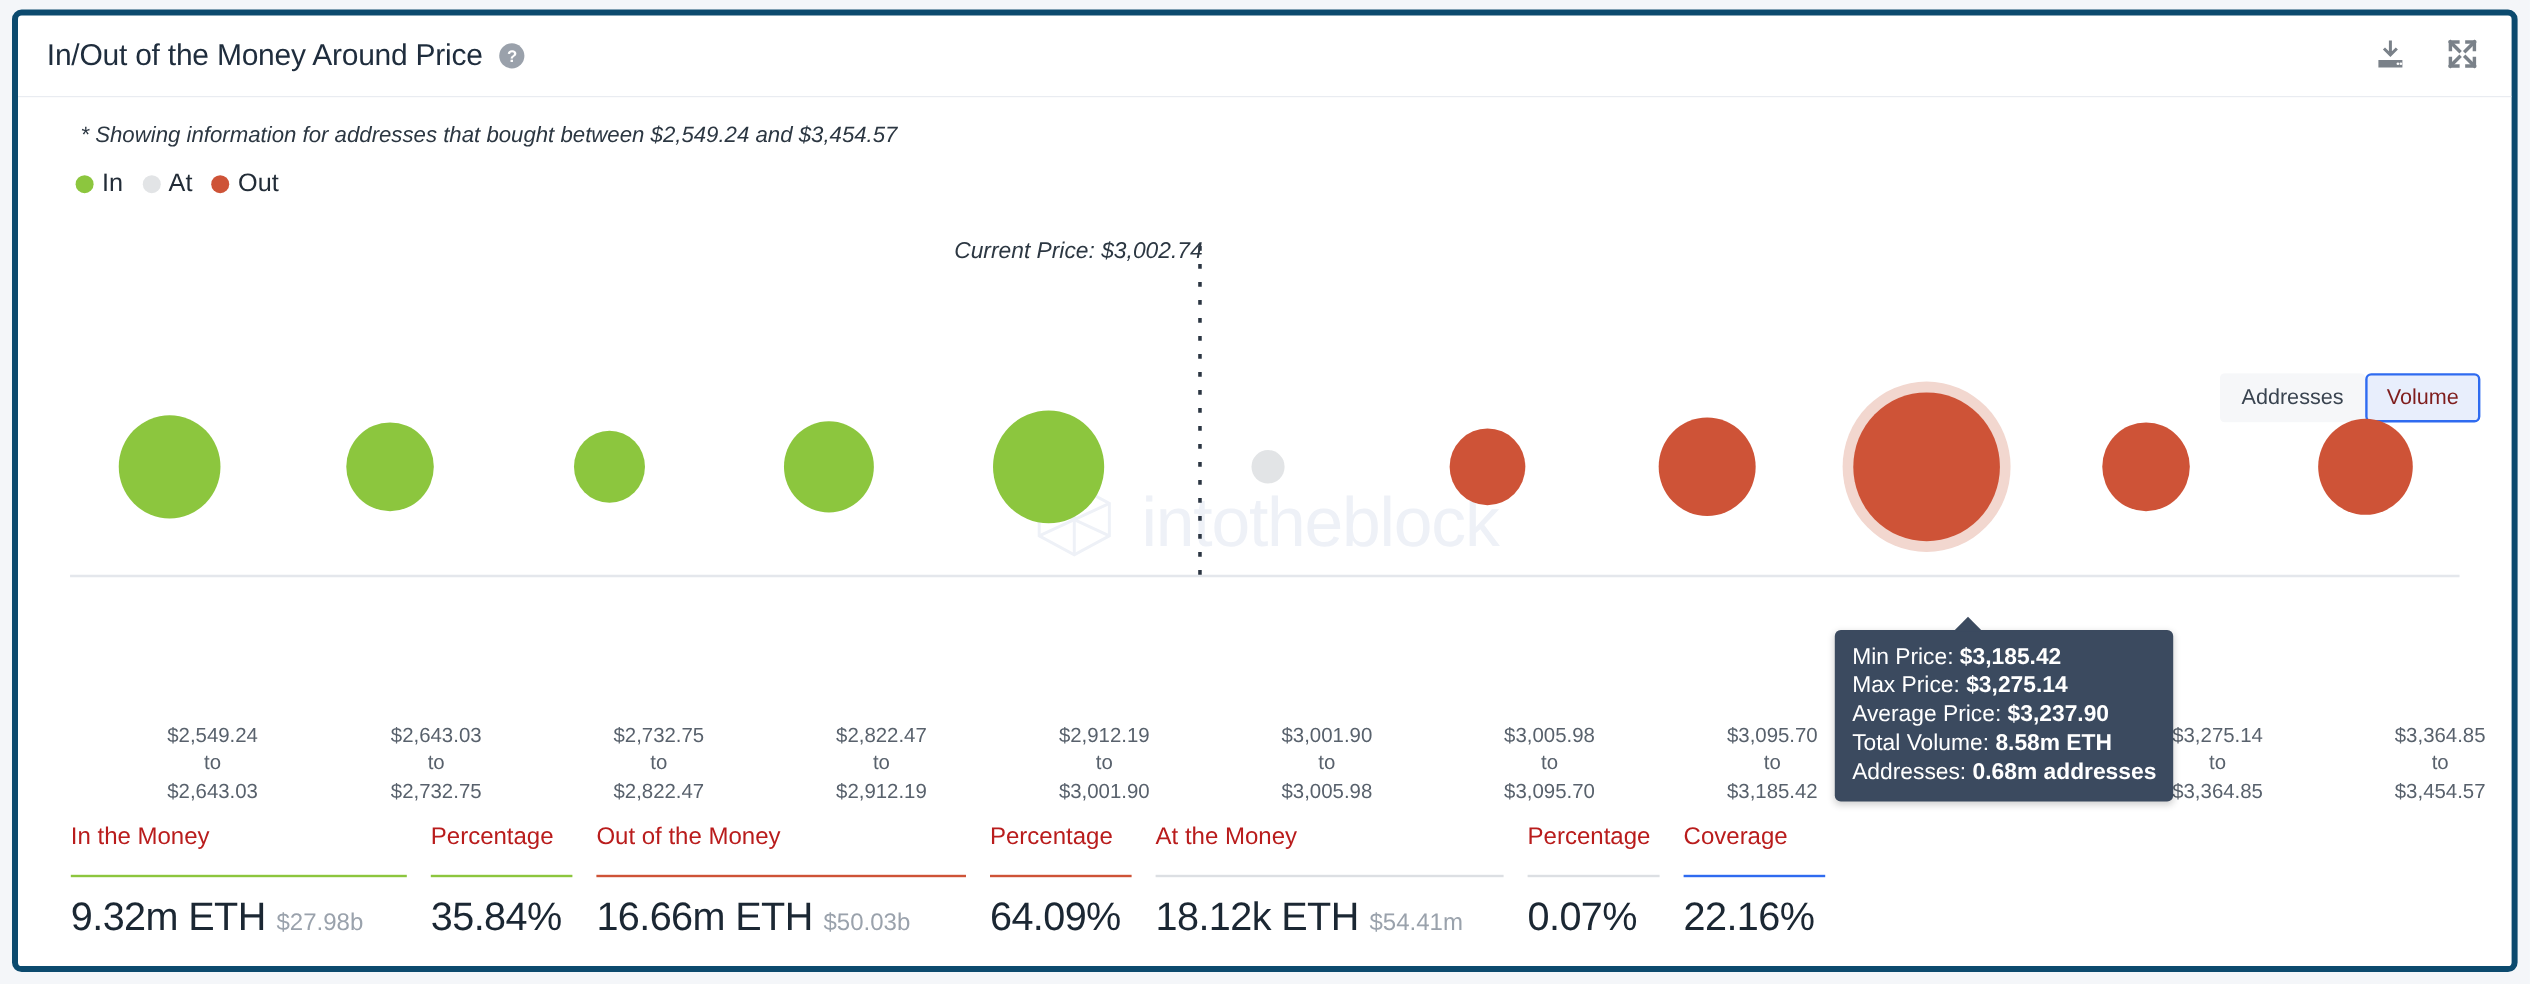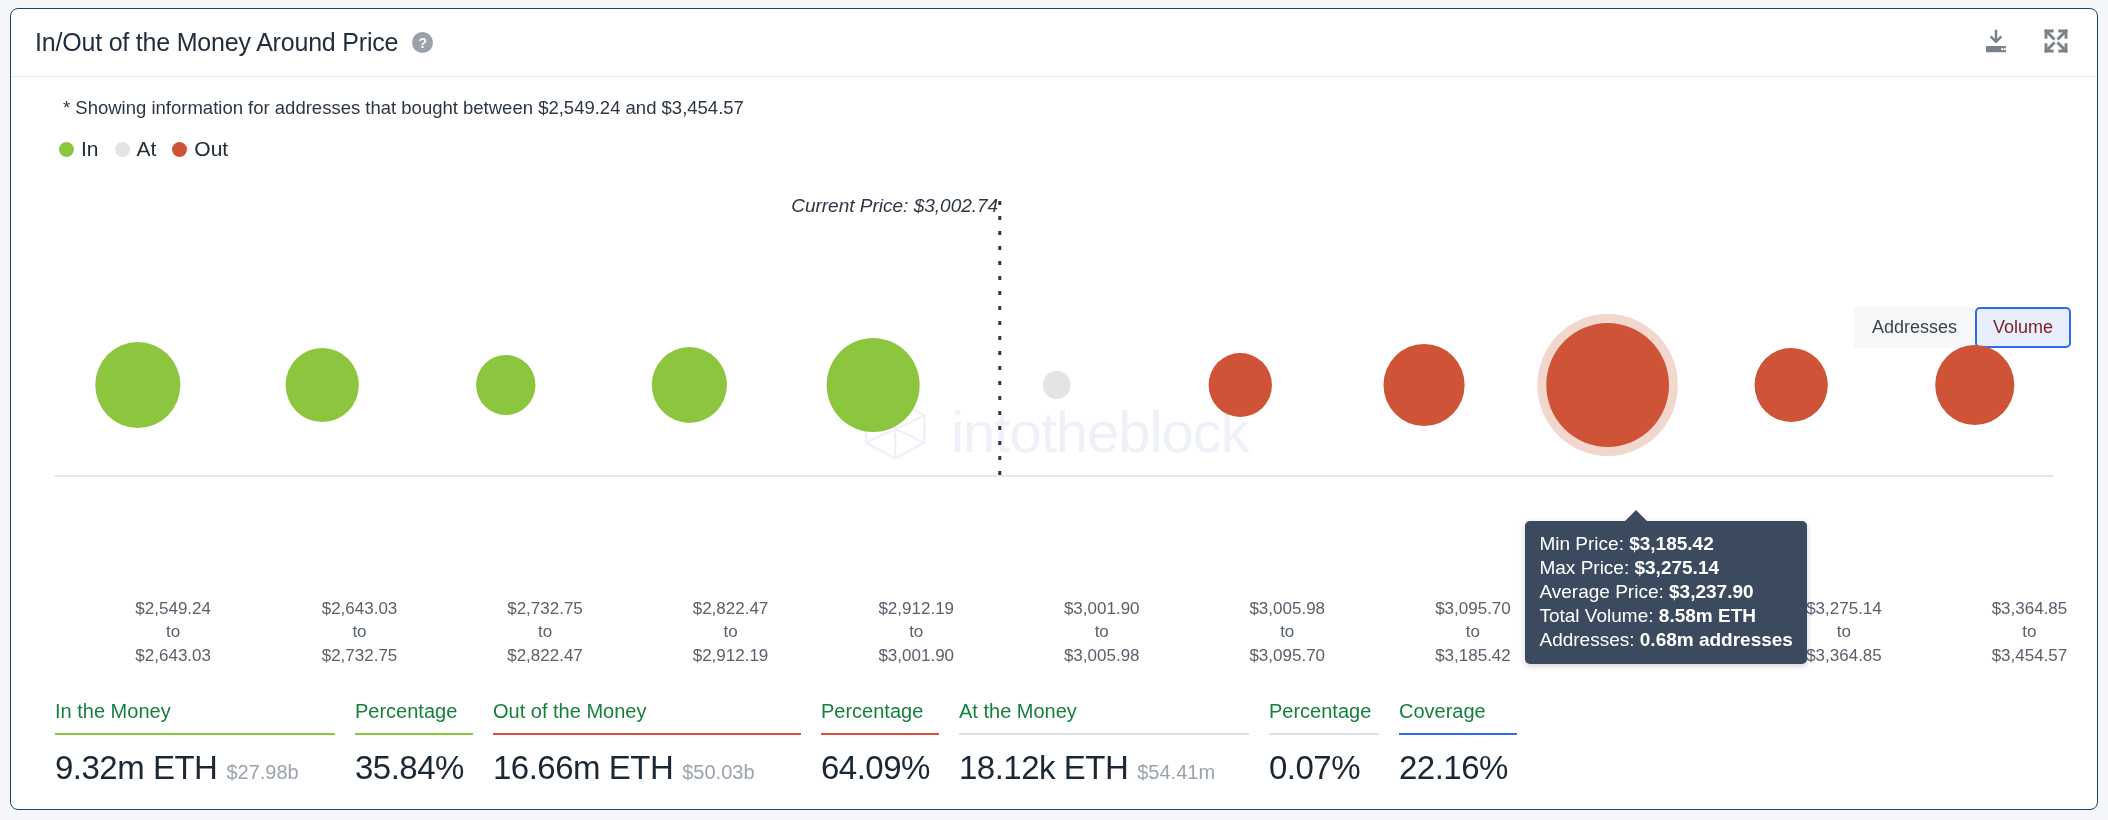--- a/index.html
+++ b/index.html
@@ -16,21 +16,21 @@
     overflow: hidden;
     background: #f4f6f9;
     box-sizing: border-box;
     padding: 8px 10px 10px 10px;
   }
   .card {
     position: relative;
     width: 100%;
     height: 100%;
     background: #ffffff;
-    border: 1px solid #0c4a6e;
+    border: 5px solid #0c4a6e;
     border-radius: 8px;
     box-sizing: border-box;
     overflow: hidden;
   }
 
   
   .card-header {
     height: 68px;
     border-bottom: 1px solid #e9ecf1;
     display: flex;
@@ -86,20 +86,21 @@
   .card-body {
     position: relative;
     padding: 0;
     height: calc(100% - 68px);
   }
   .note {
     position: absolute;
     left: 52px;
     top: 20px;
     font-size: 18.5px;
+    font-style: italic;
     color: #2c3742;
     white-space: nowrap;
   }
   .legend {
     position: absolute;
     left: 48px;
     top: 60px;
     display: flex;
     align-items: center;
     gap: 10px;
@@ -245,22 +246,22 @@
     align-items: flex-end;
     gap: 0;
   }
   .stat {
     display: flex;
     flex-direction: column;
     margin-right: 20px;
   }
   .stat-label {
     font-size: 20px;
-    color: #15803d;
-    padding-bottom: 10px;
+    color: #b91c1c;
+    padding-bottom: 20px;
     font-weight: 400;
   }
   .stat-rule {
     height: 2px;
     width: 100%;
     background: #cfd4da;
     margin-bottom: 14px;
   }
   .stat-value {
     font-size: 33px;

